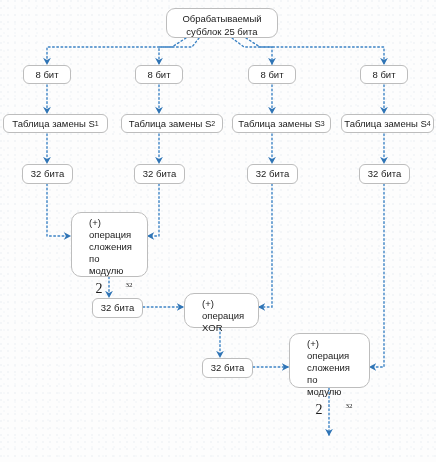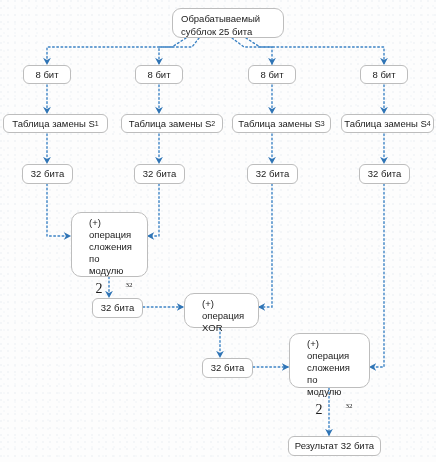--- a/index.html
+++ b/index.html
@@ -57,23 +57,22 @@
     display:block;
     text-align:center;
     font-size:14px;
     line-height:15px;
     margin-top:1px;
     font-family:"Liberation Serif", serif;
   }
   .node .pow sup{font-size:7px;margin-left:23px;}
   sub{font-size:7px;}
   .title-box{
-    text-align:left;
+    text-align:center;
     line-height:12.5px;
-    margin-left:6px;
   }
 </style>
 </head>
 <body>
 
 <div id="diagram">
   <div id="noise"></div>
 
   <svg id="edges" viewBox="0 0 436 462" width="436" height="462" xmlns="http://www.w3.org/2000/svg">
     <defs>
@@ -186,16 +185,13 @@
     <span>32 бита</span>
   </div>
 
   <div class="node multi op" style="left:289px;top:333px;width:81px;height:55px;">
     <span>(+) операция</span><br>
     <span>сложения по</span><br>
     <span>модулю</span>
     <span class="pow"><span>2</span><sup>32</sup></span>
   </div>
 
-  <div class="node" style="left:288px;top:436px;width:93px;height:20px;">
-    <span>Результат 32 бита</span>
-  </div>
 </div>
 
 </body></html>

